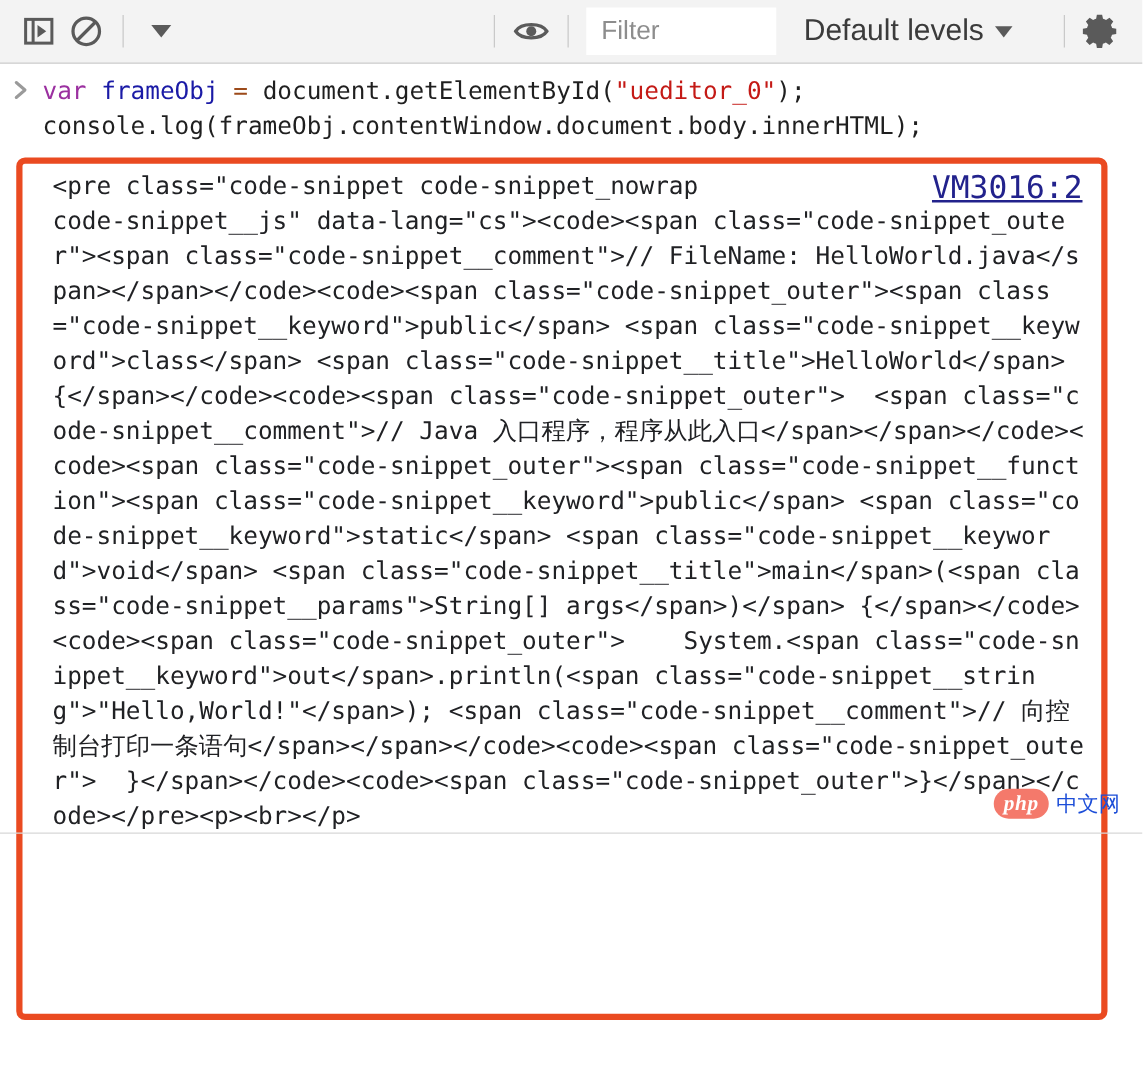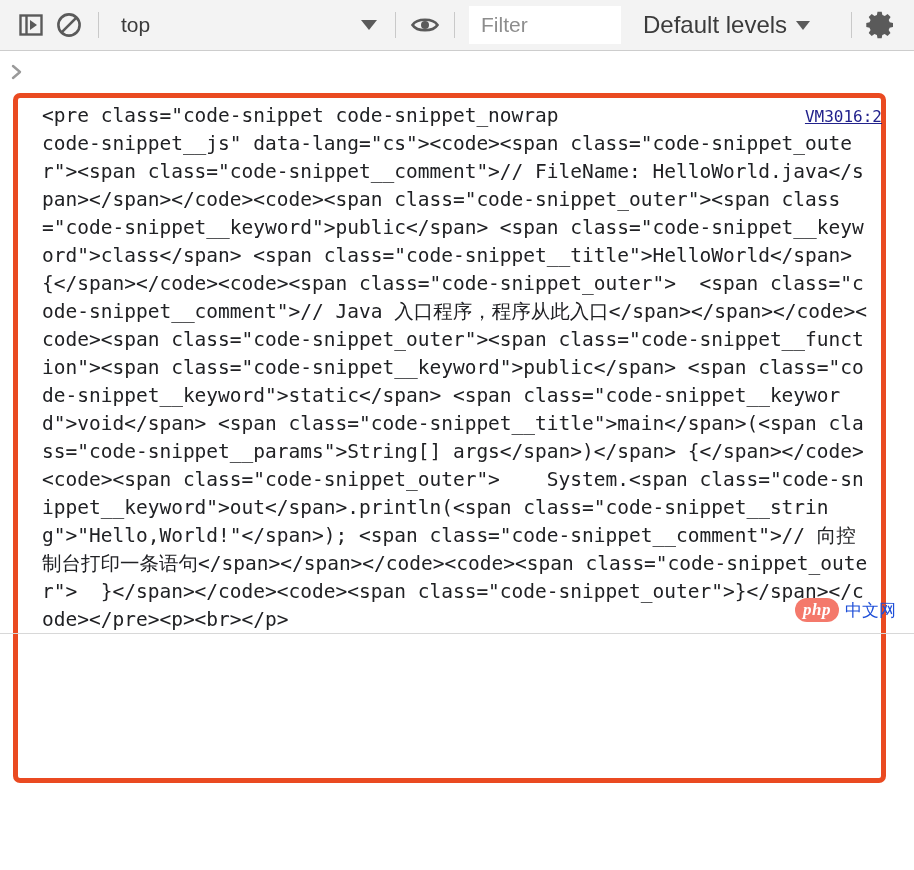--- a/index.html
+++ b/index.html
@@ -151,24 +151,24 @@
     border-radius: 7px;
     box-sizing: border-box;
     pointer-events: none;
   }
   .out-inner {
     position: relative;
     padding: 9px 14px 0 29px;
   }
   .vm-link {
     position: absolute;
-    right: 4px;
+    right: 20px;
     top: 10px;
     font-family: "DejaVu Sans Mono", monospace;
-    font-size: 16px;
+    font-size: 25px;
     line-height: 28px;
     color: #22228c;
     text-decoration: underline;
     white-space: nowrap;
   }
   .out-code {
     font-family: "DejaVu Sans Mono", monospace;
     font-size: 19.5px;
     line-height: 28px;
     color: #202124;
@@ -230,21 +230,20 @@
   <div class="tb-btn">
     <svg width="28" height="28" viewBox="0 0 28 28">
       <circle cx="14" cy="14" r="10.6" fill="none" stroke="#5a5a5a" stroke-width="2.6"></circle>
       <line x1="6.6" y1="21.4" x2="21.4" y2="6.6" stroke="#5a5a5a" stroke-width="2.6"></line>
     </svg>
   </div>
 
   <div class="tb-sep"></div>
 
   <div class="ctx-select">
-    <span class="ctx-label">top</span>
     <span class="caret"></span>
   </div>
 
   <div class="tb-sep"></div>
 
   <div class="tb-btn">
     <svg width="30" height="30" viewBox="0 0 30 30">
       <path d="M2.5 15 C7 8, 23 8, 27.5 15 C23 22, 7 22, 2.5 15 Z" fill="none" stroke="#5a5a5a" stroke-width="2.6"></path>
       <circle cx="15" cy="15" r="4" fill="#5a5a5a"></circle>
     </svg>
@@ -274,20 +273,22 @@
 </div>
 
 <div class="console-body">
 
   <div class="input-row">
     <div class="prompt-gutter">
       <svg width="16" height="20" viewBox="0 0 16 20">
         <polyline points="4,4 11,10 4,16" fill="none" stroke="#9a9a9a" stroke-width="2.4" stroke-linecap="round" stroke-linejoin="round"></polyline>
       </svg>
     </div>
+    <div class="input-code"><span class="kw">var </span><span class="ident">frameObj </span><span class="op">= </span><span>document.getElementById(</span><span class="str">"ueditor_0"</span><span>);
+console.log(frameObj.contentWindow.document.body.innerHTML);</span></div>
   </div>
 
   <div class="out-wrap">
     <div class="annot-box" style="height: 690px;"></div>
     <div class="out-inner">
       <a class="vm-link" href="#">VM3016:2</a>
       <div class="out-code">&lt;pre class="code-snippet code-snippet_nowrap </div>
       <div class="out-code cont">code-snippet__js" data-lang="cs"&gt;&lt;code&gt;&lt;span class="code-snippet_outer"&gt;&lt;span class="code-snippet__comment"&gt;// FileName: HelloWorld.java&lt;/span&gt;&lt;/span&gt;&lt;/code&gt;&lt;code&gt;&lt;span class="code-snippet_outer"&gt;&lt;span class="code-snippet__keyword"&gt;public&lt;/span&gt; &lt;span class="code-snippet__keyword"&gt;class&lt;/span&gt; &lt;span class="code-snippet__title"&gt;HelloWorld&lt;/span&gt; {&lt;/span&gt;&lt;/code&gt;&lt;code&gt;&lt;span class="code-snippet_outer"&gt;  &lt;span class="code-snippet__comment"&gt;// Java 入口程序，程序从此入口&lt;/span&gt;&lt;/span&gt;&lt;/code&gt;&lt;code&gt;&lt;span class="code-snippet_outer"&gt;&lt;span class="code-snippet__function"&gt;&lt;span class="code-snippet__keyword"&gt;public&lt;/span&gt; &lt;span class="code-snippet__keyword"&gt;static&lt;/span&gt; &lt;span class="code-snippet__keyword"&gt;void&lt;/span&gt; &lt;span class="code-snippet__title"&gt;main&lt;/span&gt;(&lt;span class="code-snippet__params"&gt;String[] args&lt;/span&gt;)&lt;/span&gt; {&lt;/span&gt;&lt;/code&gt;&lt;code&gt;&lt;span class="code-snippet_outer"&gt;    System.&lt;span class="code-snippet__keyword"&gt;out&lt;/span&gt;.println(&lt;span class="code-snippet__string"&gt;"Hello,World!"&lt;/span&gt;); &lt;span class="code-snippet__comment"&gt;// 向控制台打印一条语句&lt;/span&gt;&lt;/span&gt;&lt;/code&gt;&lt;code&gt;&lt;span class="code-snippet_outer"&gt;  }&lt;/span&gt;&lt;/code&gt;&lt;code&gt;&lt;span class="code-snippet_outer"&gt;}&lt;/span&gt;&lt;/code&gt;&lt;/pre&gt;&lt;p&gt;&lt;br&gt;&lt;/p&gt;</div>
     </div>
   </div>

